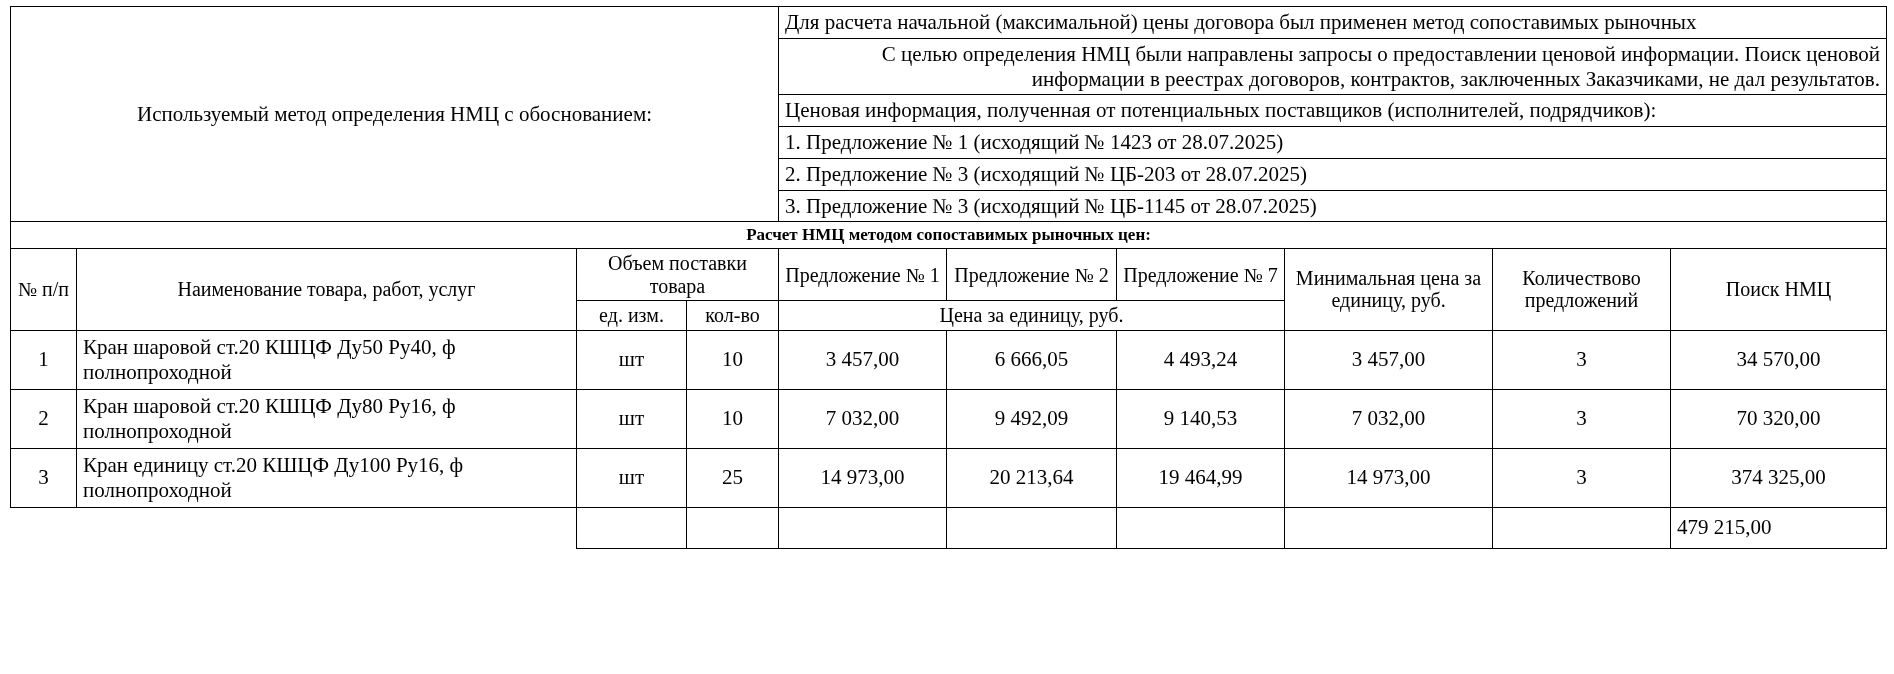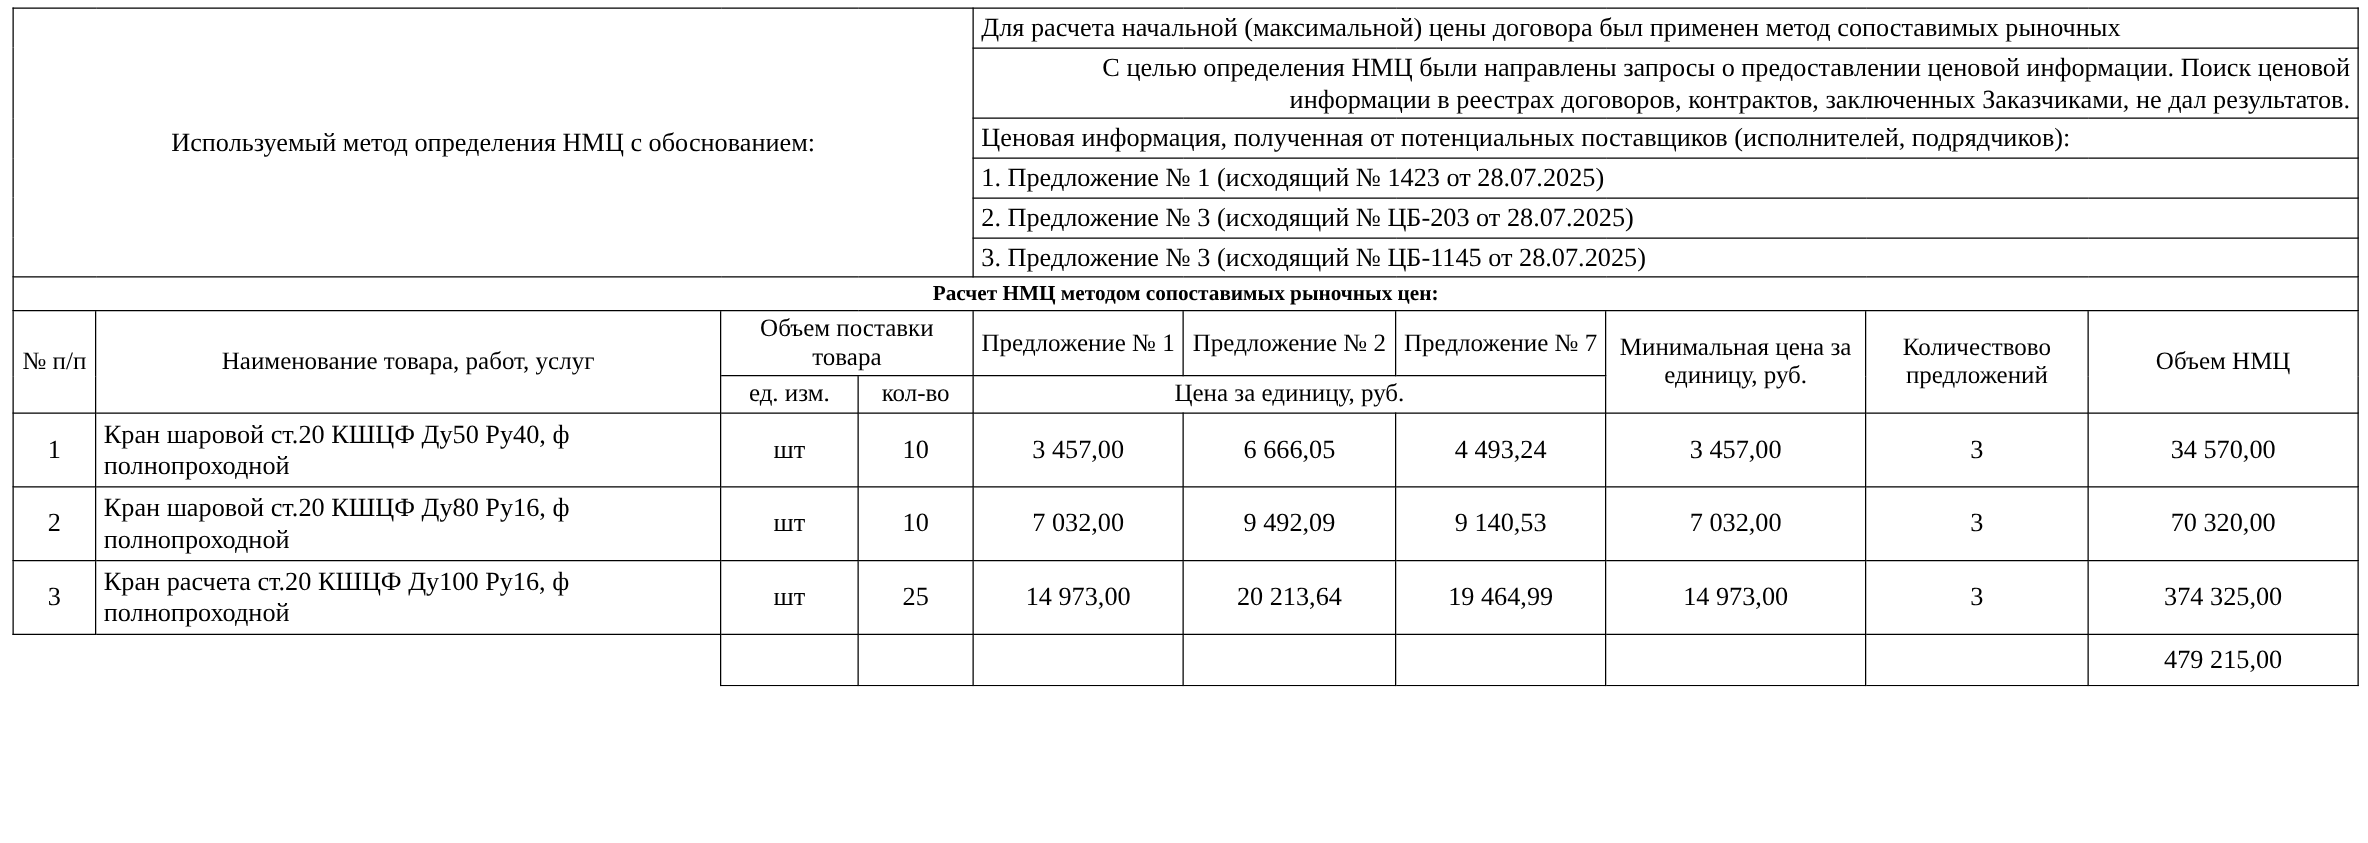--- a/index.html
+++ b/index.html
@@ -59,21 +59,20 @@
   .name-cell {
     text-align: left;
     padding: 4px 6px 6px 8px;
     line-height: 1.16;
   }
   .row-body td { height: 52px; }
   .total-row td {
     height: 34px;
   }
   .total-val {
-    text-align: center;
     font-size: 21px;
     margin-left: 16px;
   }
   .blank { border: 1.6px solid #000; }
 </style>
 </head>
 <body>
 
 <div class="sheet">
   <table class="doc">
@@ -117,21 +116,21 @@
 
       <tr>
         <td rowspan="2" class="hdr">№ п/п</td>
         <td rowspan="2" class="hdr">Наименование товара, работ, услуг</td>
         <td colspan="2" class="hdr">Объем поставки товара</td>
         <td class="hdr">Предложение № 1</td>
         <td class="hdr">Предложение № 2</td>
         <td class="hdr">Предложение № 7</td>
         <td rowspan="2" class="hdr">Минимальная цена за единицу, руб.</td>
         <td rowspan="2" class="hdr">Количествово предложений</td>
-        <td rowspan="2" class="hdr">Объем НМЦ</td>
+        <td rowspan="2" class="hdr">Поиск НМЦ</td>
       </tr>
       <tr>
         <td class="hdr">ед. изм.</td>
         <td class="hdr">кол-во</td>
         <td colspan="3" class="hdr">Цена за единицу, руб.</td>
       </tr>
 
       <tr class="row-body">
         <td class="cell-center">1</td>
         <td class="name-cell">Кран шаровой ст.20 КШЦФ Ду50 Ру40, ф полнопроходной</td>
@@ -151,21 +150,21 @@
         <td class="cell-center">10</td>
         <td class="cell-center">7 032,00</td>
         <td class="cell-center">9 492,09</td>
         <td class="cell-center">9 140,53</td>
         <td class="cell-center">7 032,00</td>
         <td class="cell-center">3</td>
         <td class="cell-center">70 320,00</td>
       </tr>
       <tr class="row-body">
         <td class="cell-center">3</td>
-        <td class="name-cell">Кран расчета ст.20 КШЦФ Ду100 Ру16, ф полнопроходной</td>
+        <td class="name-cell">Кран единицу ст.20 КШЦФ Ду100 Ру16, ф полнопроходной</td>
         <td class="cell-center">шт</td>
         <td class="cell-center">25</td>
         <td class="cell-center">14 973,00</td>
         <td class="cell-center">20 213,64</td>
         <td class="cell-center">19 464,99</td>
         <td class="cell-center">14 973,00</td>
         <td class="cell-center">3</td>
         <td class="cell-center">374 325,00</td>
       </tr>
 

